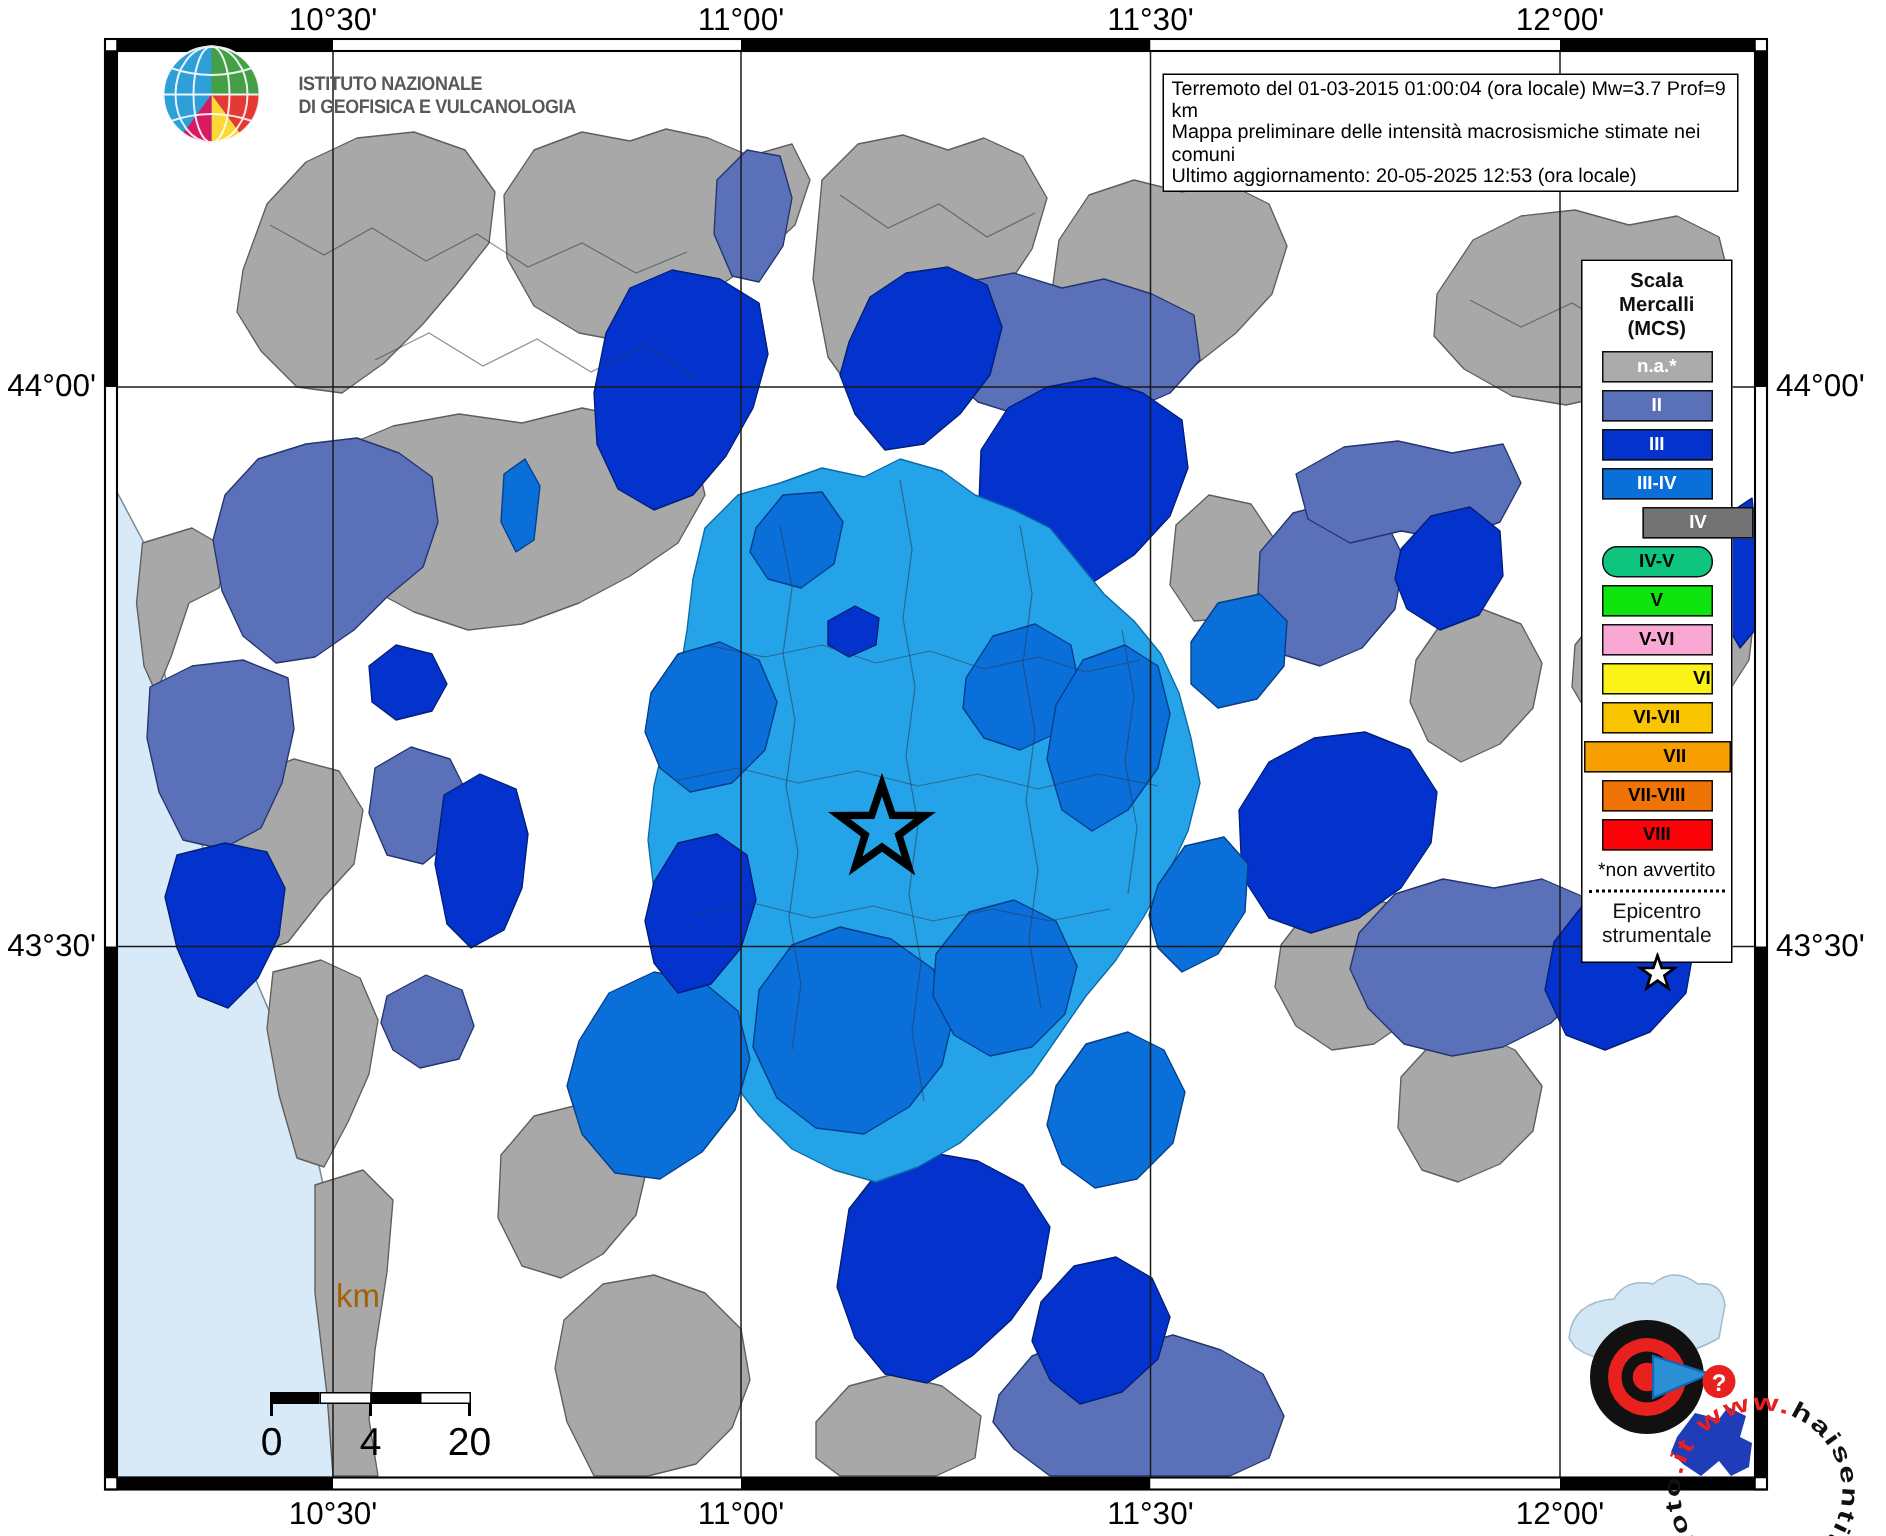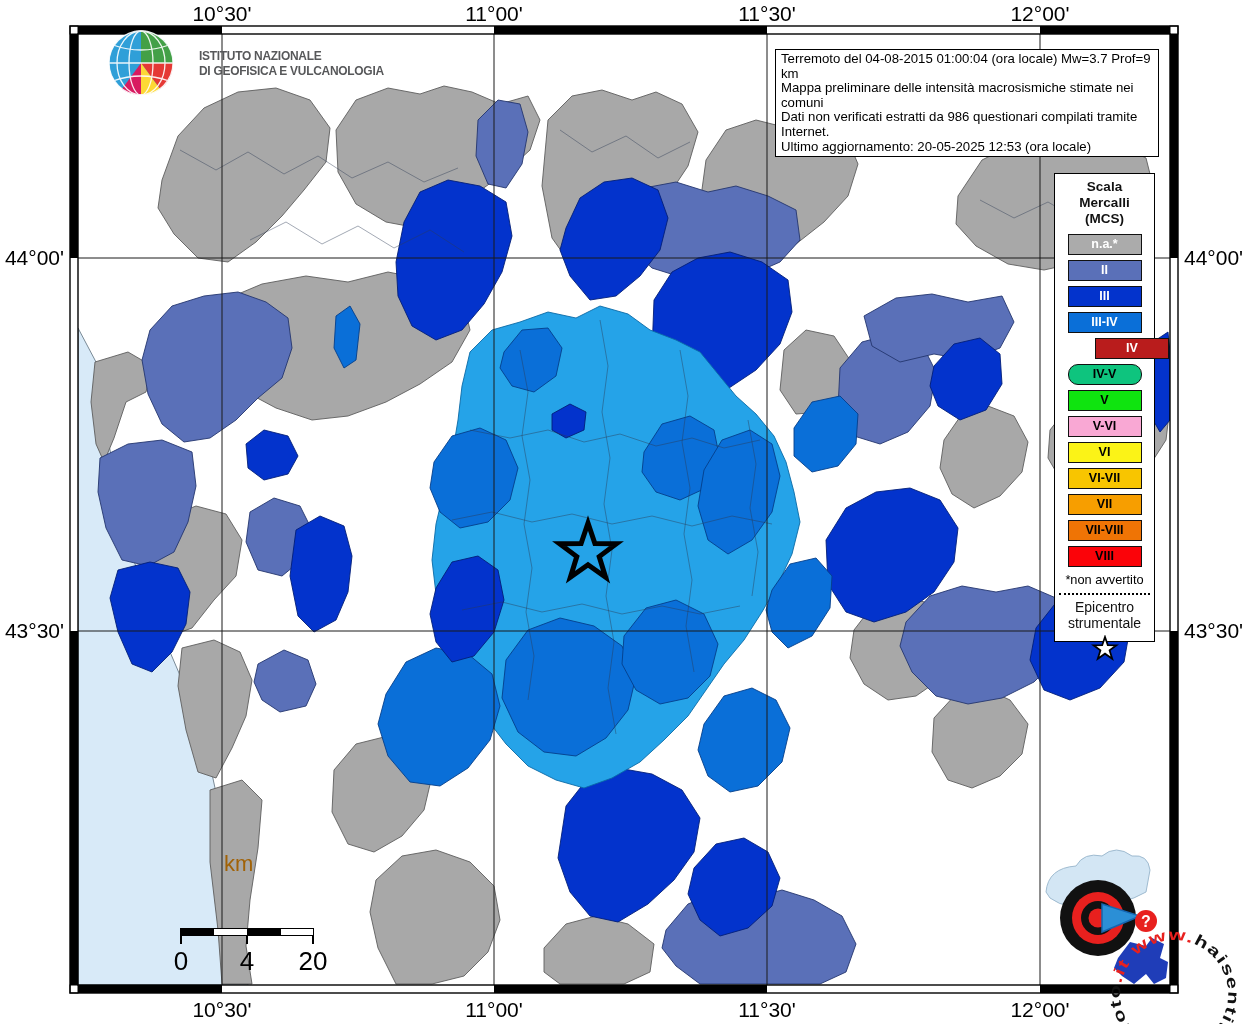--- a/index.html
+++ b/index.html
@@ -181,44 +181,43 @@
         <path d="M16,52 Q44,42 72,52"></path>
       </g>
     </svg>
     <div id="ingv-text">
       <div>ISTITUTO NAZIONALE</div>
       <div>DI GEOFISICA E VULCANOLOGIA</div>
     </div>
   </div>
 
   <div id="infobox">
-    <div>Terremoto del 04-08-2015 01:00:04 (ora locale) Mw=3.7 Prof=9 km</div>
+    <div>Terremoto del 01-03-2015 01:00:04 (ora locale) Mw=3.7 Prof=9 km</div>
     <div>Mappa preliminare delle intensità macrosismiche stimate nei comuni</div>
-    <div>Dati non verificati estratti da 986 questionari compilati tramite Internet.</div>
     <div>Ultimo aggiornamento: 20-05-2025 12:53 (ora locale)</div>
   </div>
 
   <div id="legend">
     <div id="legend-title">
       <div>Scala</div>
       <div>Mercalli</div>
       <div>(MCS)</div>
     </div>
     <div id="legend-chips">
         <div class="chip" style="background: rgb(171, 171, 171); color: rgb(255, 255, 255);">n.a.*</div>
         <div class="chip" style="background: rgb(90, 112, 184); color: rgb(255, 255, 255);">II</div>
         <div class="chip" style="background: rgb(3, 51, 204); color: rgb(255, 255, 255);">III</div>
         <div class="chip" style="background: rgb(10, 111, 216); color: rgb(255, 255, 255);">III-IV</div>
-        <div class="chip" style="background: #b91c1c; color: rgb(255, 255, 255); margin-left: 40px;">IV</div>
+        <div class="chip" style="background: #737373; color: rgb(255, 255, 255); margin-left: 40px;">IV</div>
         <div class="chip" style="background: rgb(14, 196, 126); color: rgb(0, 0, 0); border-radius: 10px;">IV-V</div>
         <div class="chip" style="background: rgb(15, 228, 15); color: rgb(0, 0, 0);">V</div>
         <div class="chip" style="background: #f9a8d4; color: rgb(0, 0, 0); text-align: center;">V-VI</div>
-        <div class="chip" style="background: rgb(251, 243, 23); color: rgb(0, 0, 0);">VI</div>
+        <div class="chip" style="background: rgb(251, 243, 23); color: rgb(0, 0, 0); text-align: right;">VI</div>
         <div class="chip" style="background: rgb(248, 197, 0); color: rgb(0, 0, 0);">VI-VII</div>
-        <div class="chip" style="background: rgb(247, 158, 0); color: rgb(0, 0, 0);">VII</div>
+        <div class="chip" style="background: rgb(247, 158, 0); color: rgb(0, 0, 0); padding-left: 24px;">VII</div>
         <div class="chip" style="background: rgb(239, 116, 5); color: rgb(0, 0, 0);">VII-VIII</div>
         <div class="chip" style="background: rgb(251, 3, 9); color: rgb(0, 0, 0);">VIII</div>
       </div>
     <div id="legend-foot">*non avvertito</div>
     <div id="legend-divider"></div>
     <div id="legend-epi">
       <div>Epicentro</div>
       <div>strumentale</div>
     </div>
     <div id="legend-star">

